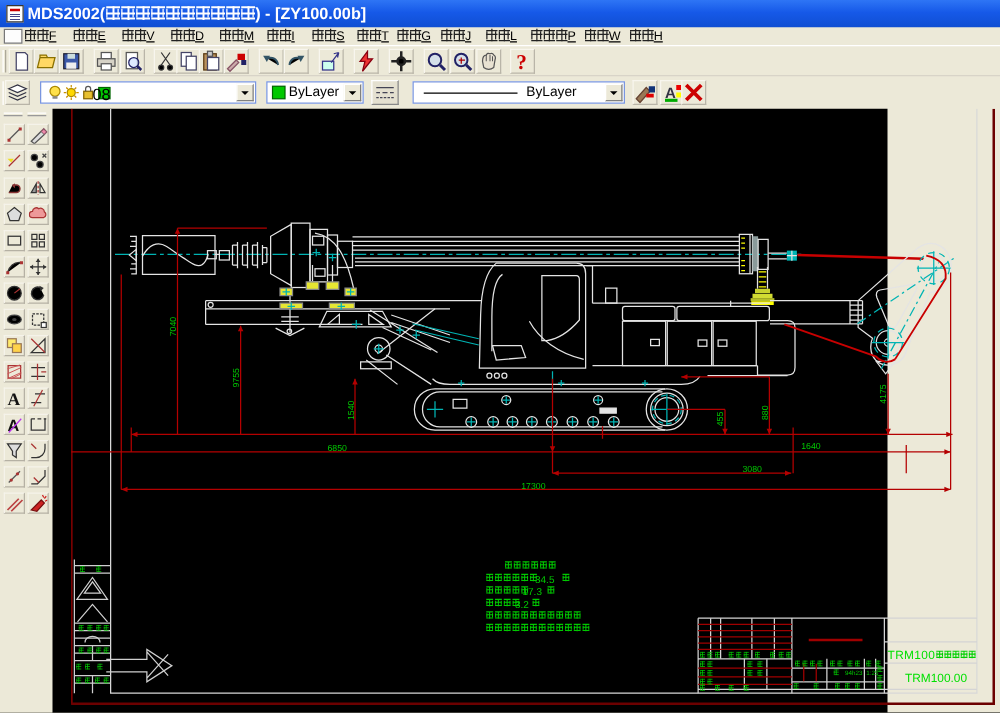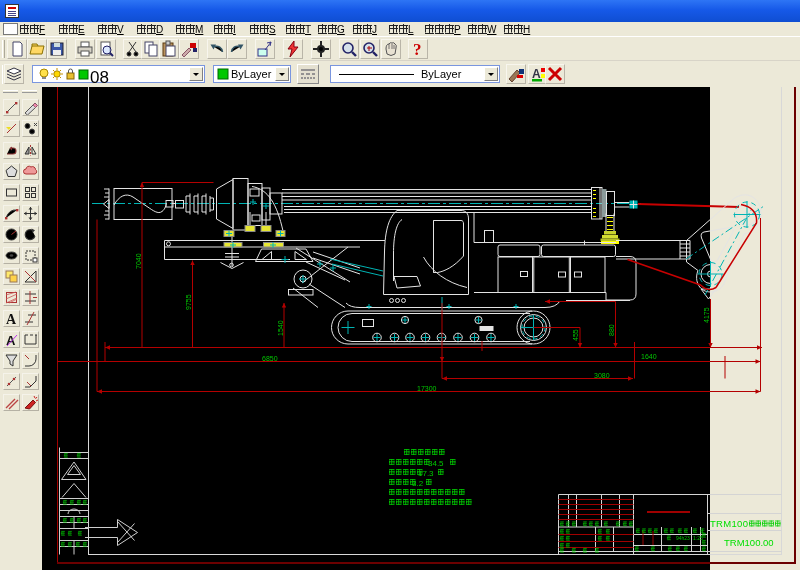--- a/index.html
+++ b/index.html
@@ -37,20 +37,21 @@
 .cbtn:after{content:"";position:absolute;left:3px;top:5px;border:3.5px solid transparent;border-top-color:#000}
 
 #ltb{left:0;top:87px;width:42px;height:483px;background:#ece9d8}
 .licon{position:absolute;width:17px;height:17px;background:#ece9d8;border:1px solid;border-color:#f5f3ea #b5b1a4 #b5b1a4 #f5f3ea}
 
 #cv{left:42px;top:87px;width:668px;height:483px;background:#000}
 svg{position:absolute;left:0;top:0}
 </style></head><body>
 <div class="abs" id="title">
     <div class="abs" id="ticon"></div>
+    <span class="txt">MDS2002(<i class="hzw"></i><i class="hzw"></i><i class="hzw"></i><i class="hzw"></i><i class="hzw"></i><i class="hzw"></i><i class="hzw"></i><i class="hzw"></i><i class="hzw"></i><i class="hzw"></i>) - [ZY100.00b]</span>
   </div>
 <div class="abs" id="menu">
 <span class="mi" style="left:19px"><i class="hz"></i><i class="hz"></i><u>F</u></span>
 <span class="mi" style="left:58px"><i class="hz"></i><i class="hz"></i><u>E</u></span>
 <span class="mi" style="left:97px"><i class="hz"></i><i class="hz"></i><u>V</u></span>
 <span class="mi" style="left:136px"><i class="hz"></i><i class="hz"></i><u>D</u></span>
 <span class="mi" style="left:175px"><i class="hz"></i><i class="hz"></i><u>M</u></span>
 <span class="mi" style="left:213px"><i class="hz"></i><i class="hz"></i><u>I</u></span>
 <span class="mi" style="left:249px"><i class="hz"></i><i class="hz"></i><u>S</u></span>
 <span class="mi" style="left:285px"><i class="hz"></i><i class="hz"></i><u>T</u></span>
@@ -189,21 +190,21 @@
  <circle cx="8" cy="7" r="4" fill="#ffe14a" stroke="#a80"></circle>
         <path d="M6,11 h4 v2 h-4 z" fill="#888"></path>
  <circle cx="21" cy="8" r="3.2" fill="#ffd800" stroke="#a80"></circle>
         <g stroke="#c89000">
           <path d="M21,2 v2 M21,12 v2 M15,8 h2 M25,8 h2 M17,4 l1.4,1.4 M23.6,10.6 L25,12 M25,4 l-1.4,1.4 M18.4,10.6 L17,12"></path>
         </g>
  <rect x="31" y="7" width="7" height="6" fill="#e8c030" stroke="#860"></rect>
         <path d="M32.5,7 v-2 a2,2 0 0 1 4,0 v2" stroke="#555" fill="none"></path>
  <rect x="43" y="4" width="9" height="9" fill="#00c800" stroke="#060"></rect>
  </svg>
- <span style="position:absolute;left:57px;top:2px;font-size:17px">08</span>
+ <span style="position:absolute;left:41px;top:2px;font-size:13px">08</span>
  <span class="cbtn"></span>
 </div>
 <div class="combo" style="left:213px;top:4px;width:78px">
  <svg width="20" height="16" style="position:absolute;left:3px;top:0">
         <rect x="1" y="3" width="10" height="10" fill="#00c800" stroke="#060"></rect>
       </svg>
  <span style="position:absolute;left:17px;top:2px;font-size:11px">ByLayer</span>
  <span class="cbtn"></span>
 </div>
 <span class="tbtn" style="left:297px;top:3px;width:22px;border-color:#fff #888 #888 #fff;background:#e4e0d0">

